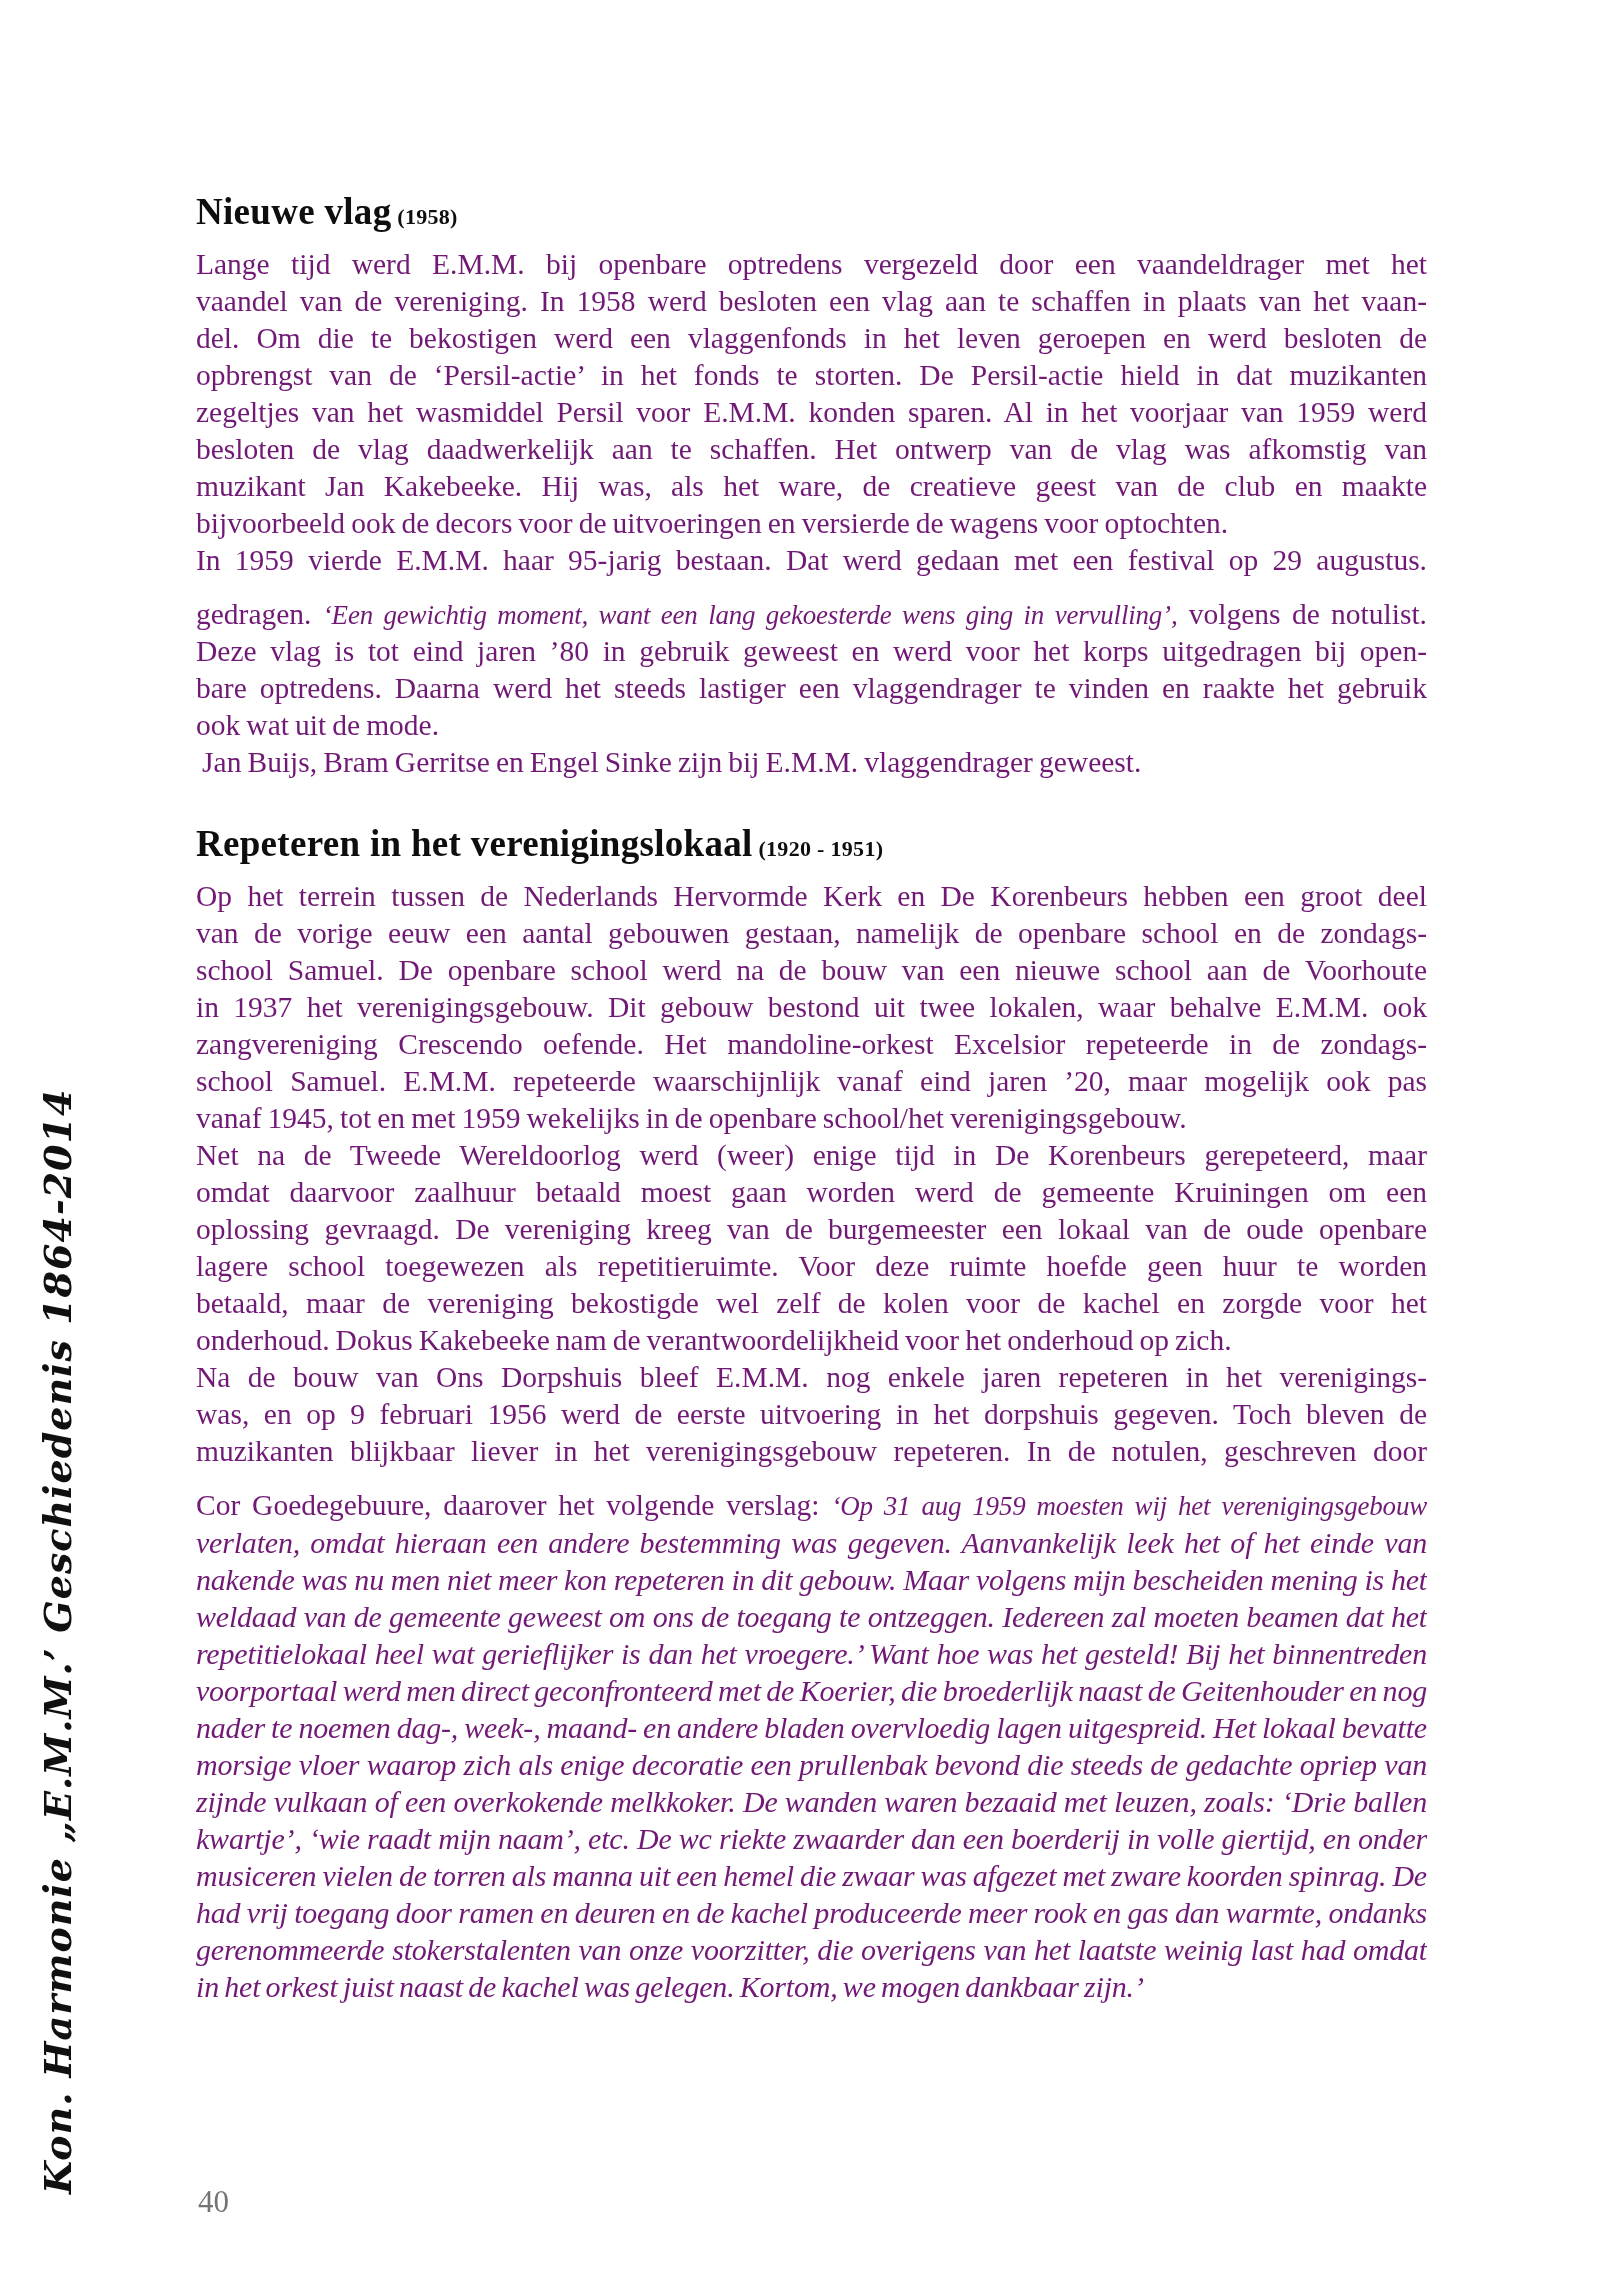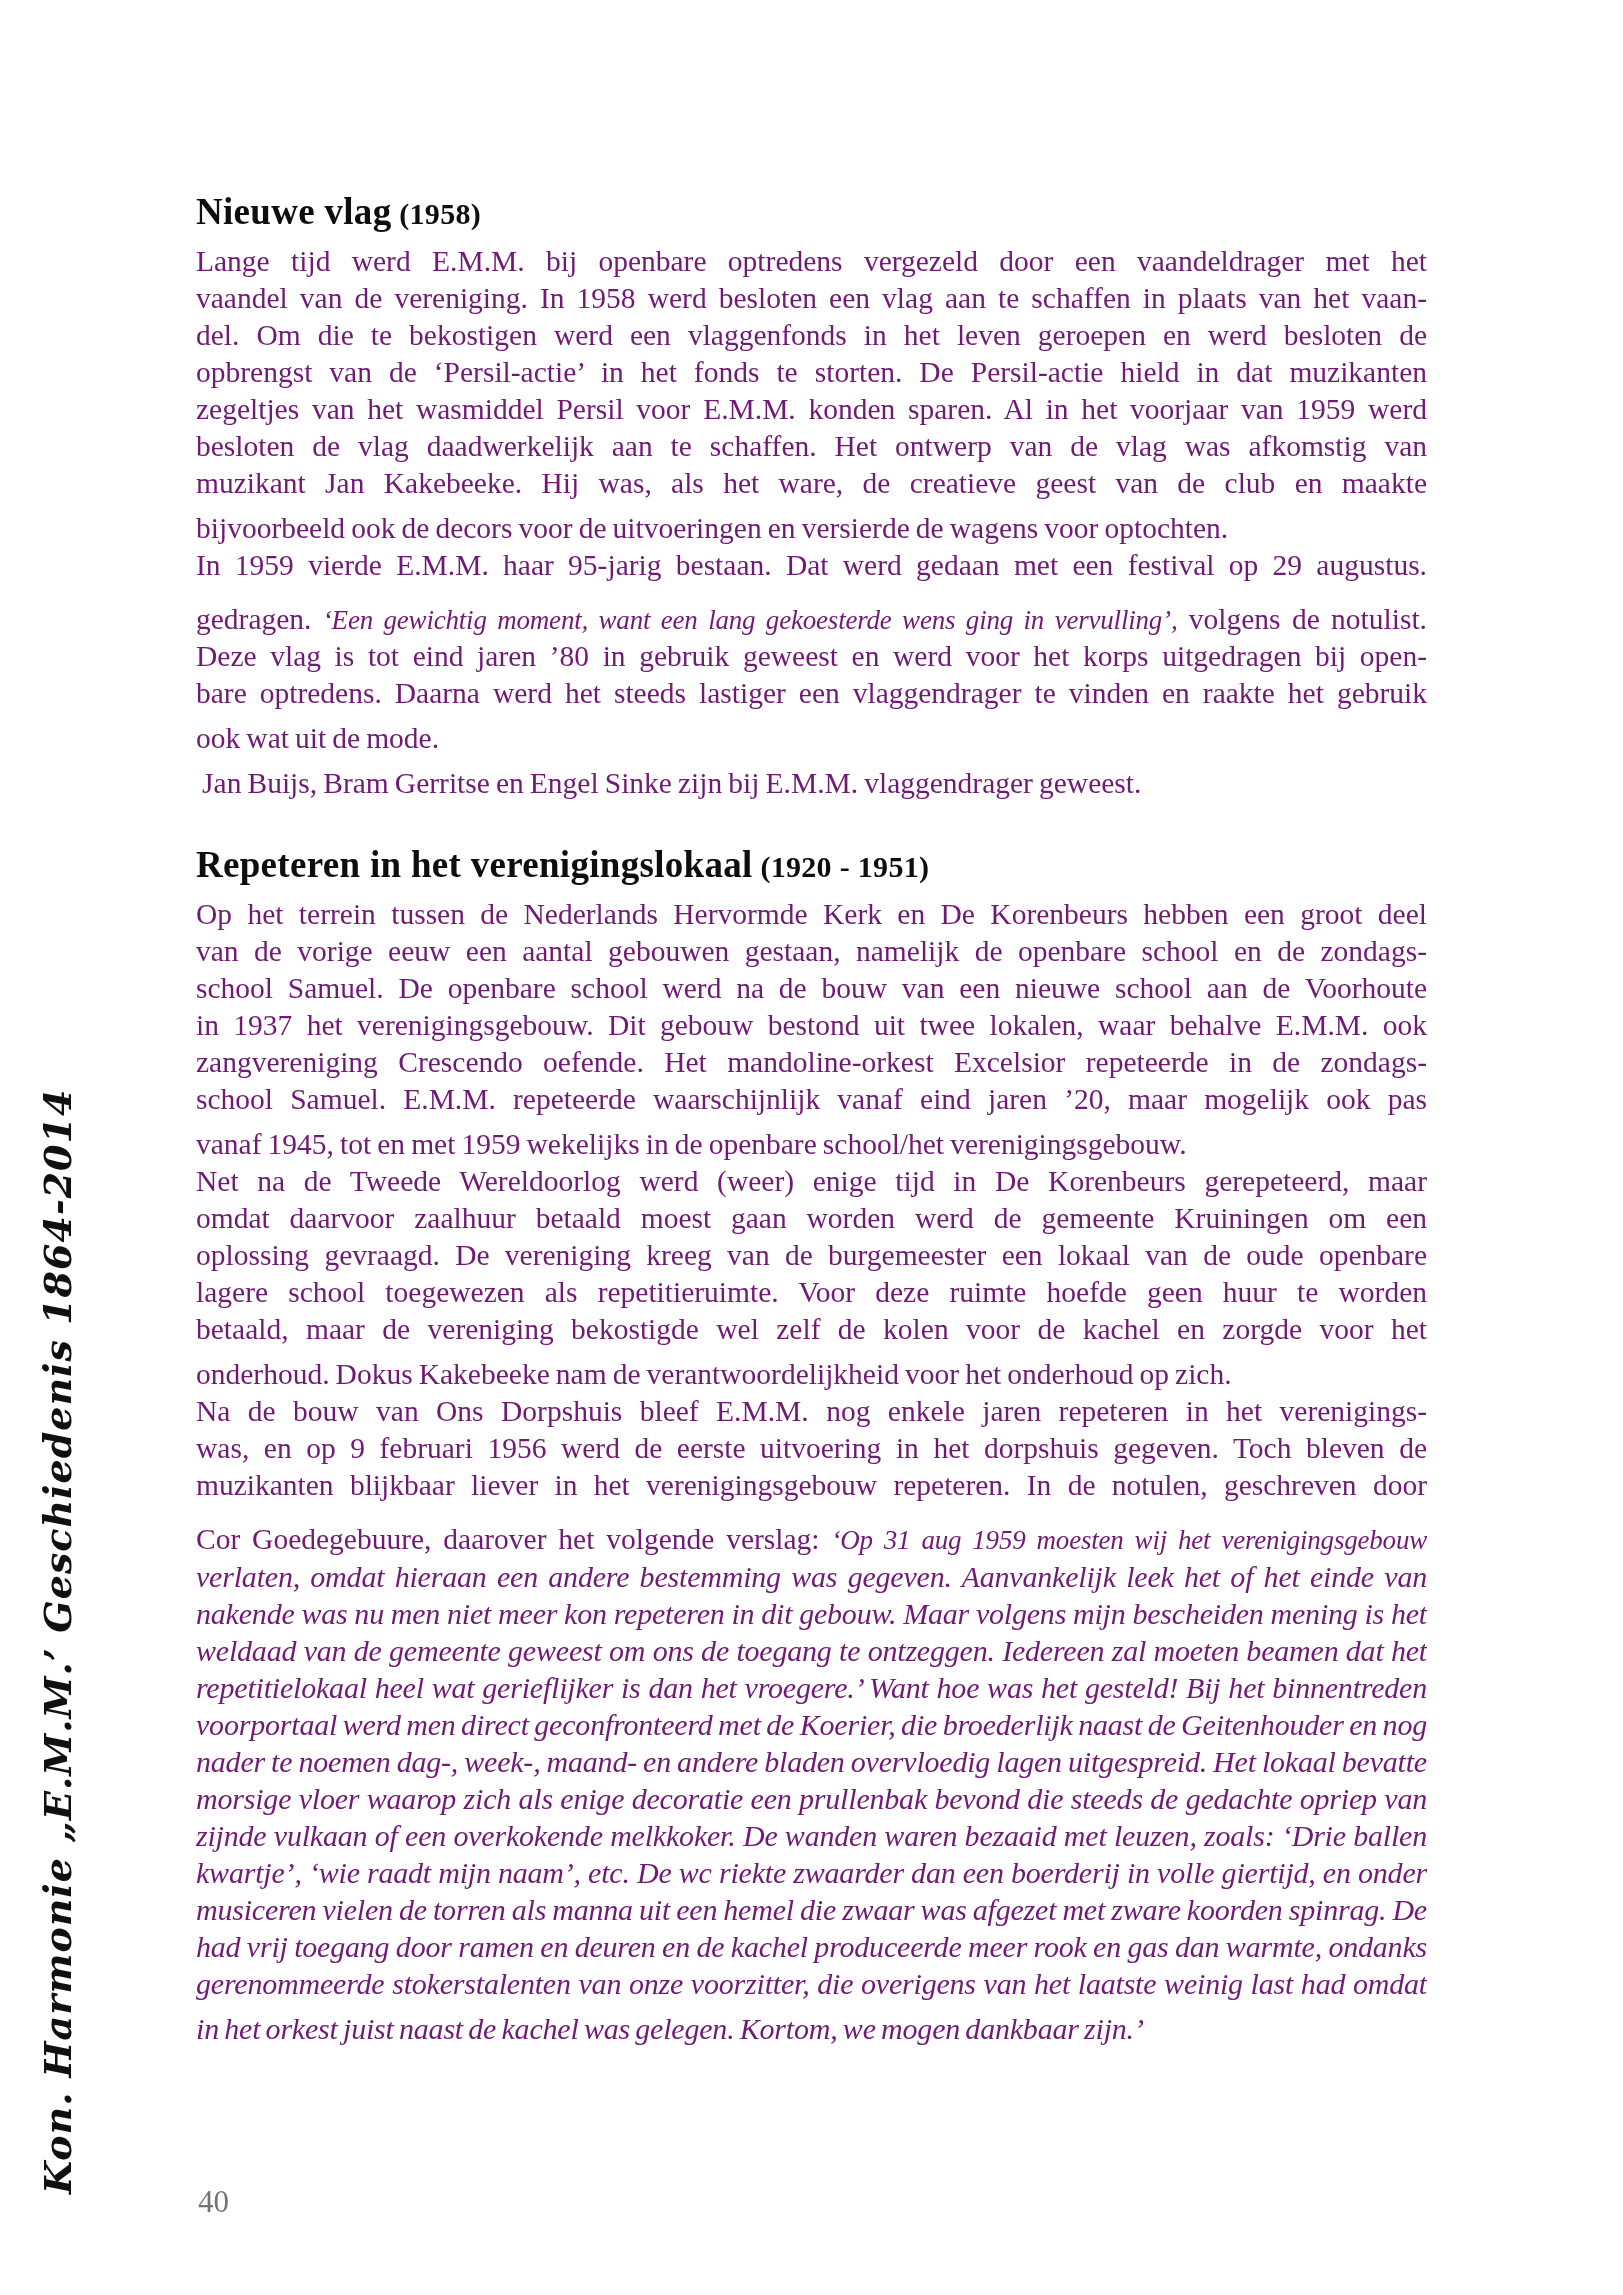--- a/index.html
+++ b/index.html
@@ -13,27 +13,27 @@
     transform:rotate(-90deg); transform-origin:0 0;
     font-family:"DejaVu Serif", serif; font-style:italic; font-weight:bold;
     font-size:38px; letter-spacing:1px; white-space:nowrap; color:#101010;
   }
   .text-column { position:absolute; left:196px; top:191px; width:1231px; }
   .section-heading {
     font-weight:bold; font-size:37px; line-height:41px;
     margin:0 0 9.2px 0; letter-spacing:0.3px; color:#0e0e0e;
   }
   .section-heading.later { margin-top:42px; }
-  .section-heading .period { font-size:30px; }
+  .section-heading .period { font-size:22px; }
   .text-line {
     height:37px; line-height:37px; font-size:29.5px;
     text-align:justify; text-align-last:justify;
     word-spacing:-1.3px; overflow:hidden; color:#701a75;
   }
-  .text-line.para-end { text-align:left; text-align-last:left;margin-top:8px; }
+  .text-line.para-end { text-align:left; text-align-last:left; }
   .text-line.full-italic {
     font-style:italic; font-size:30px; word-spacing:-2px; letter-spacing:-0.2px;
   }
   .text-line.mixed { word-spacing:-3.3px;margin-top:17px; }
   .text-line .it { font-style:italic; font-size:27px; letter-spacing:-0.2px; }
   .page-number {
     position:absolute; left:198px; top:2184px;
     font-size:31px; color:#737373;
   }
 </style>

